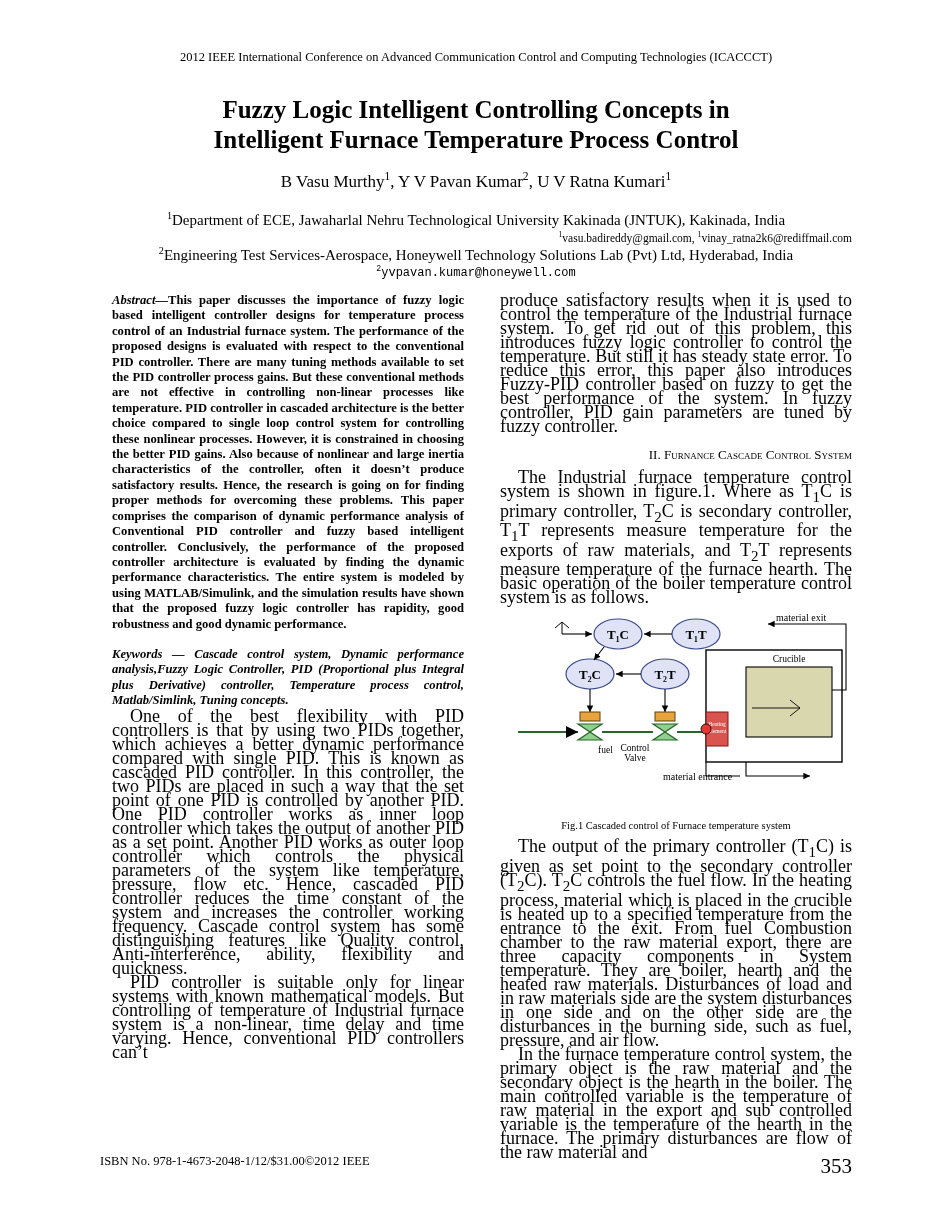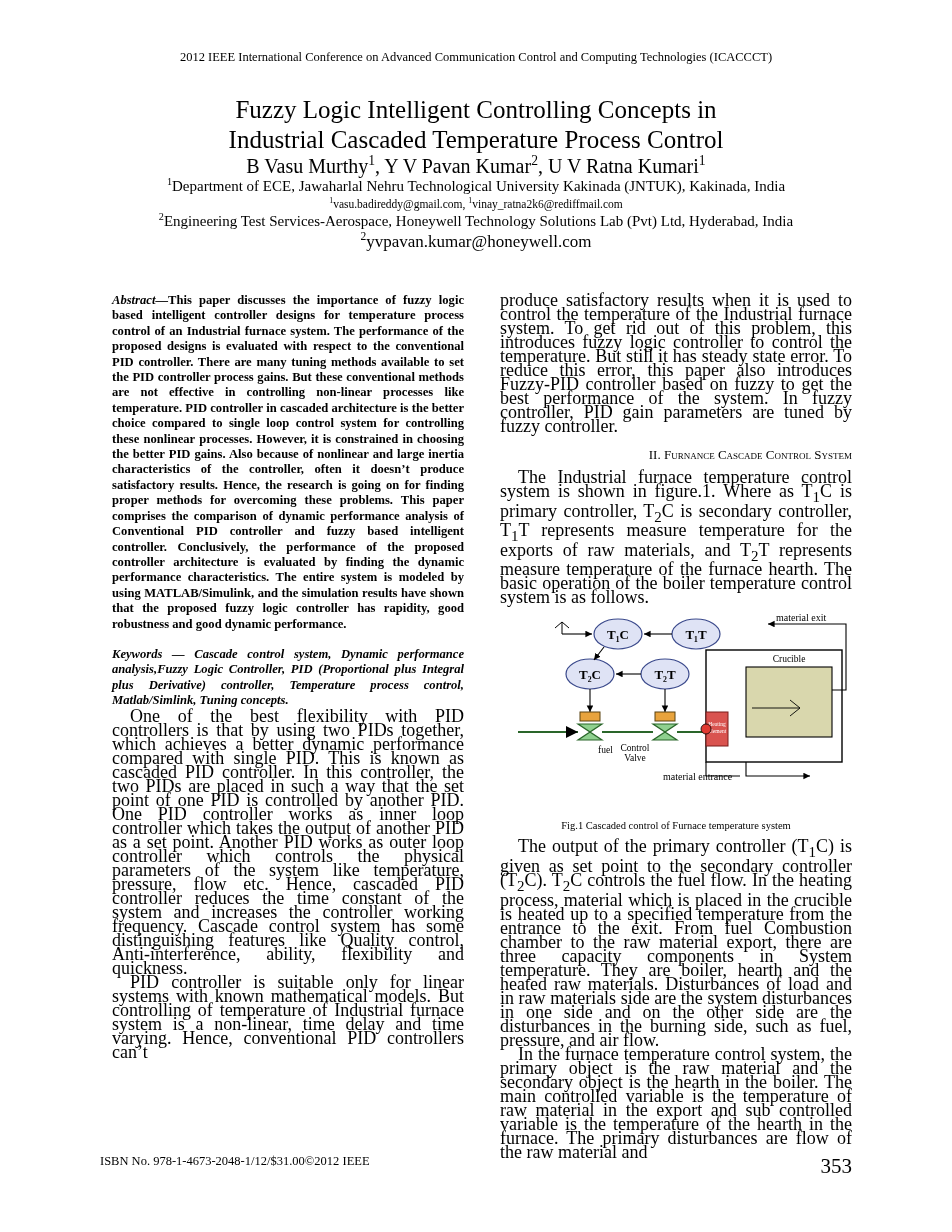--- a/index.html
+++ b/index.html
@@ -35,41 +35,44 @@
     position: absolute;
     top: 95px;
     left: 100px;
     width: 752px;
     text-align: center;
   }
   .title {
     font-size: 25px;
     line-height: 30px;
     font-family: "Liberation Serif", serif;
-    font-weight: normal;
+    font-weight: bold;
   }
   .authors {
-    font-size: 20px;
+    margin-top: 17px;
+    font-size: 17px;
   }
   .affil1 {
-    margin-top: 0;
+    margin-top: 20px;
     font-size: 15px;
     text-align: center;
   }
   .emails1 {
     margin-top: 3px;
     font-size: 11.5px;
+    text-align: right;
   }
   .affil2 {
     margin-top: 3px;
     font-size: 15px;
   }
   .emails2 {
     margin-top: 2px;
-    font-size: 17px;
+    font-size: 12px;
+    font-family: Liberation Mono, monospace;
   }
   sup { font-size: 0.68em; vertical-align: super; line-height: 0; }
 
   .columns {
     position: absolute;
     top: 293px;
     left: 100px;
     width: 752px;
     height: 760px;
   }
@@ -140,21 +143,21 @@
 </head>
 <body>
 
 <div class="page">
 
   <div class="conf-header">2012 IEEE International Conference on Advanced Communication Control and Computing Technologies (ICACCCT)</div>
 
   <div class="title-block">
     <div class="title">
       <span>Fuzzy Logic Intelligent Controlling Concepts in</span><br>
-      <span>Industrial Cascaded Temperature Process Control</span>
+      <span>Intelligent Furnace Temperature Process Control</span>
     </div>
     <div class="authors">
       B Vasu Murthy<sup>1</sup>, Y V Pavan Kumar<sup>2</sup>, U V Ratna Kumari<sup>1</sup>
     </div>
     <div class="affil1">
       <sup>1</sup>Department of ECE, Jawaharlal Nehru Technological University Kakinada (JNTUK), Kakinada, India
     </div>
     <div class="emails1">
       <sup>1</sup>vasu.badireddy@gmail.com, <sup>1</sup>vinay_ratna2k6@rediffmail.com
     </div>

